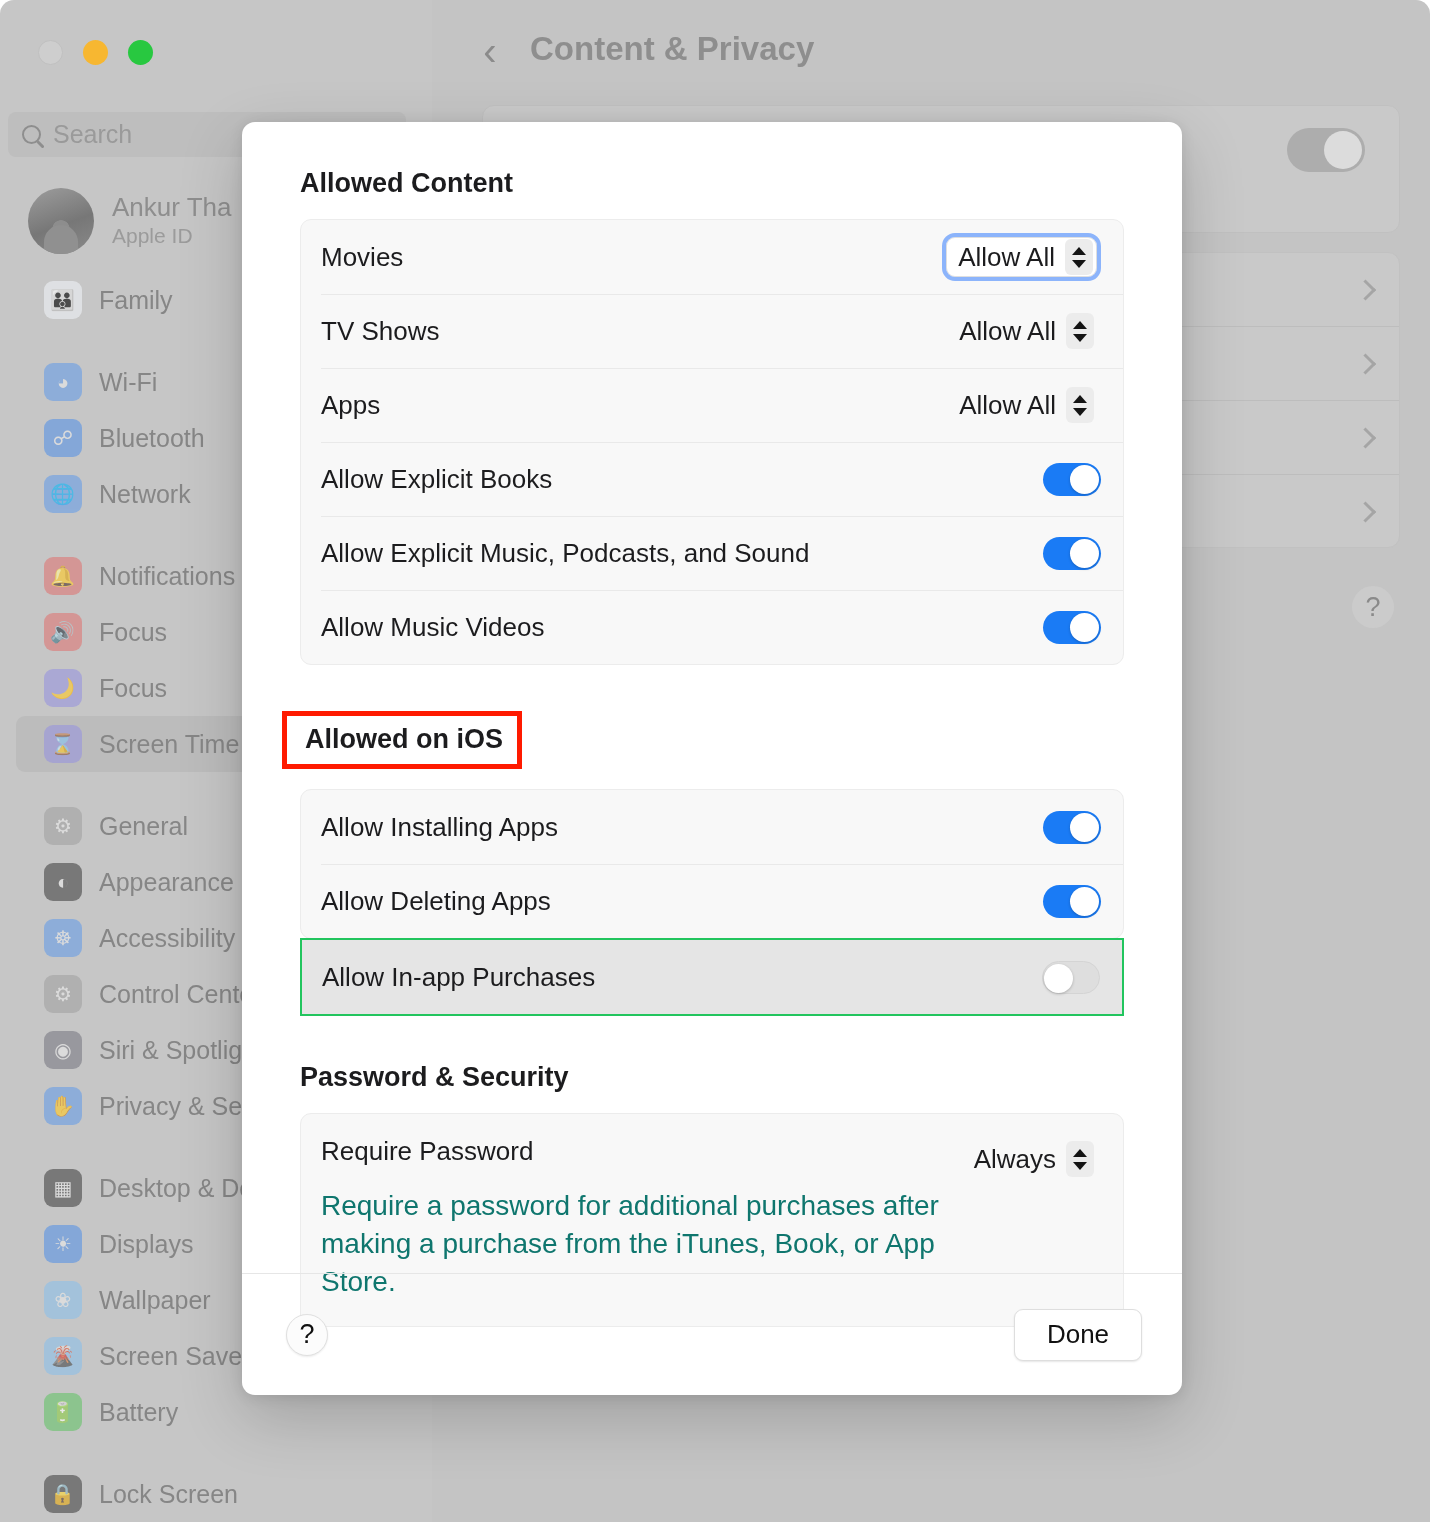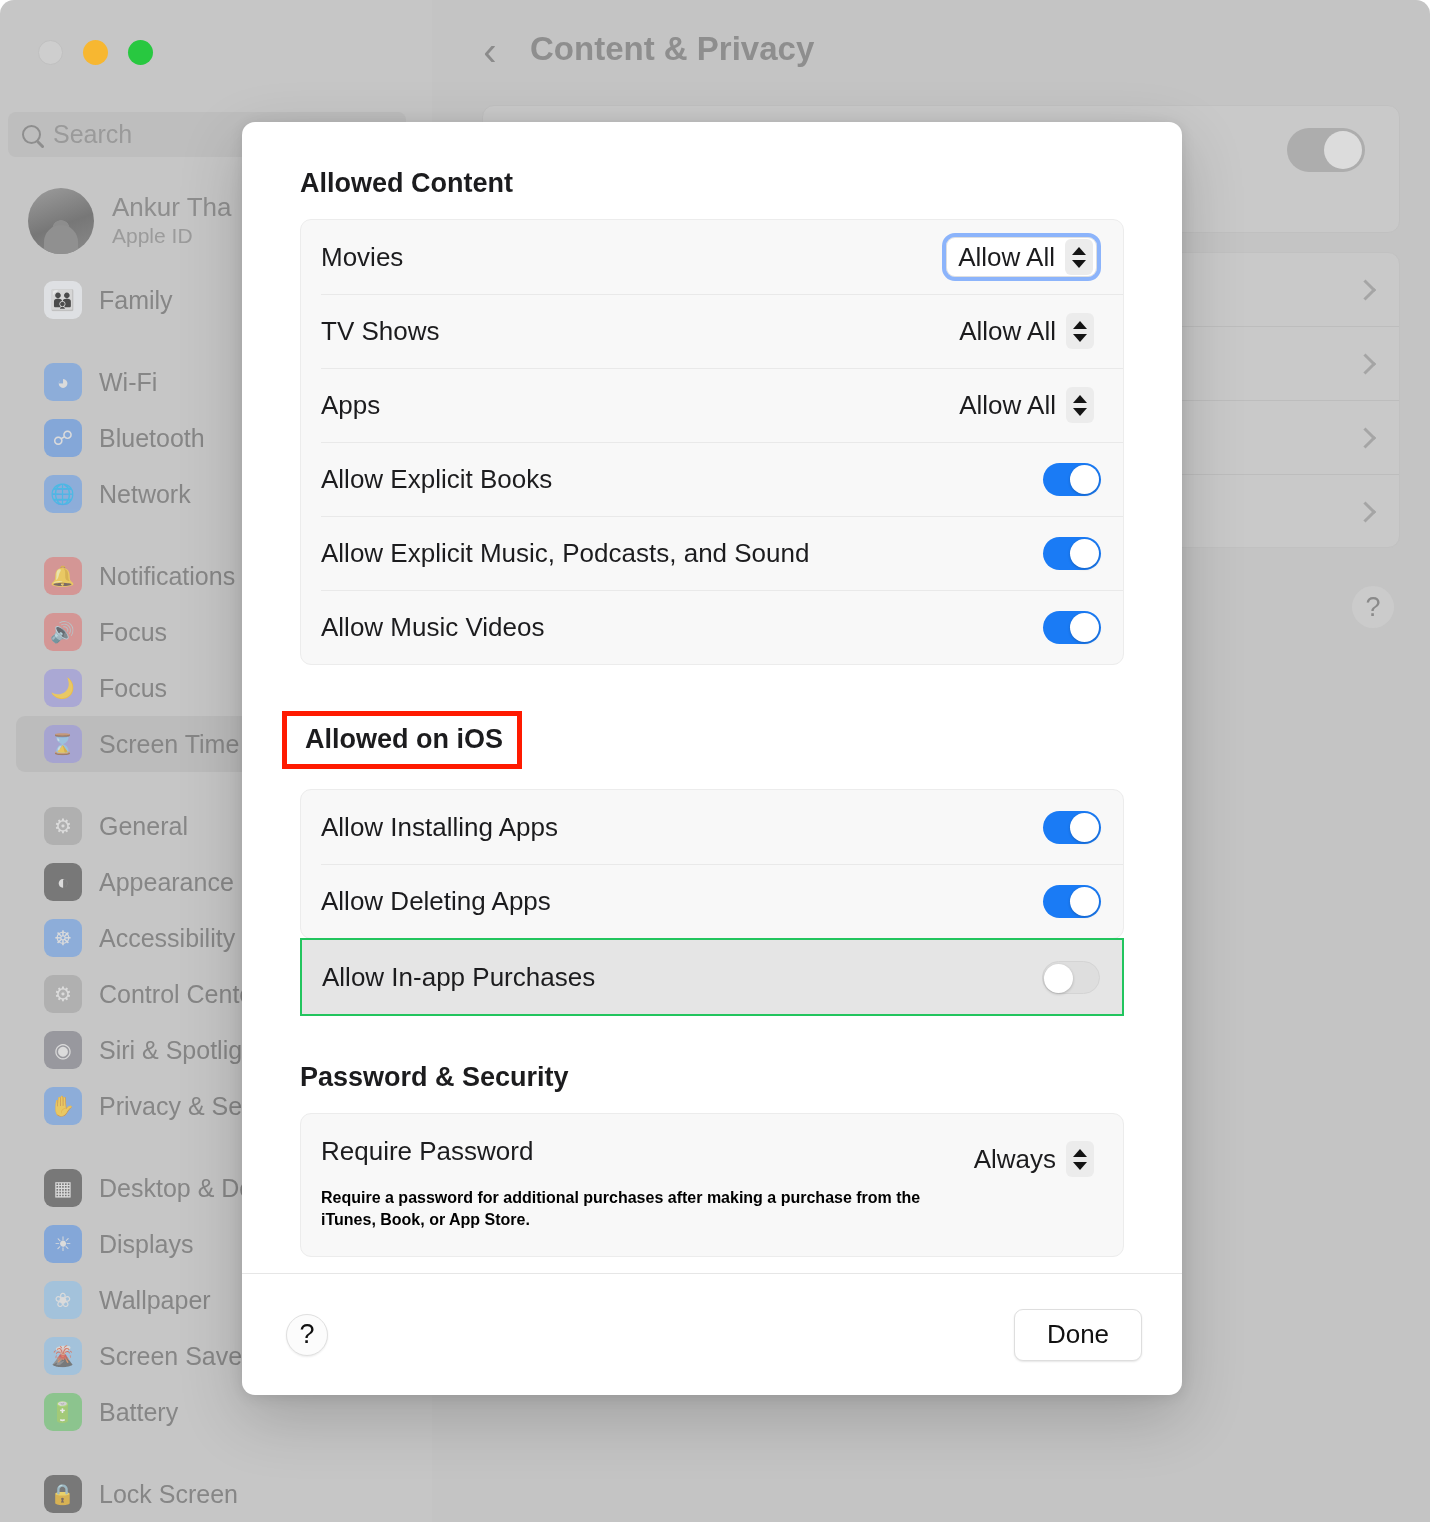--- a/index.html
+++ b/index.html
@@ -356,21 +356,21 @@
   .switch.off .knob { left: 1px; }
 
   
   .row.tall {
     height: auto;
     align-items: flex-start;
     padding: 22px 22px 26px 20px;
   }
   .rp-left { display: flex; flex-direction: column; gap: 20px; max-width: 640px; }
   .rp-title { font-size: 26px; color: #1c1c1e; }
-  .rp-desc  { font-size: 16px; color: #000000; line-height: 1.35; font-weight: bold; }
+  .rp-desc  { font-size: 28px; color: #0f766e; line-height: 1.35; }
 
   
   .sheet-footer {
     position: absolute;
     left: 0; right: 0; bottom: 0;
     height: 122px;
     border-top: 1px solid #e6e6e6;
     display: flex;
     align-items: center;
     justify-content: space-between;

